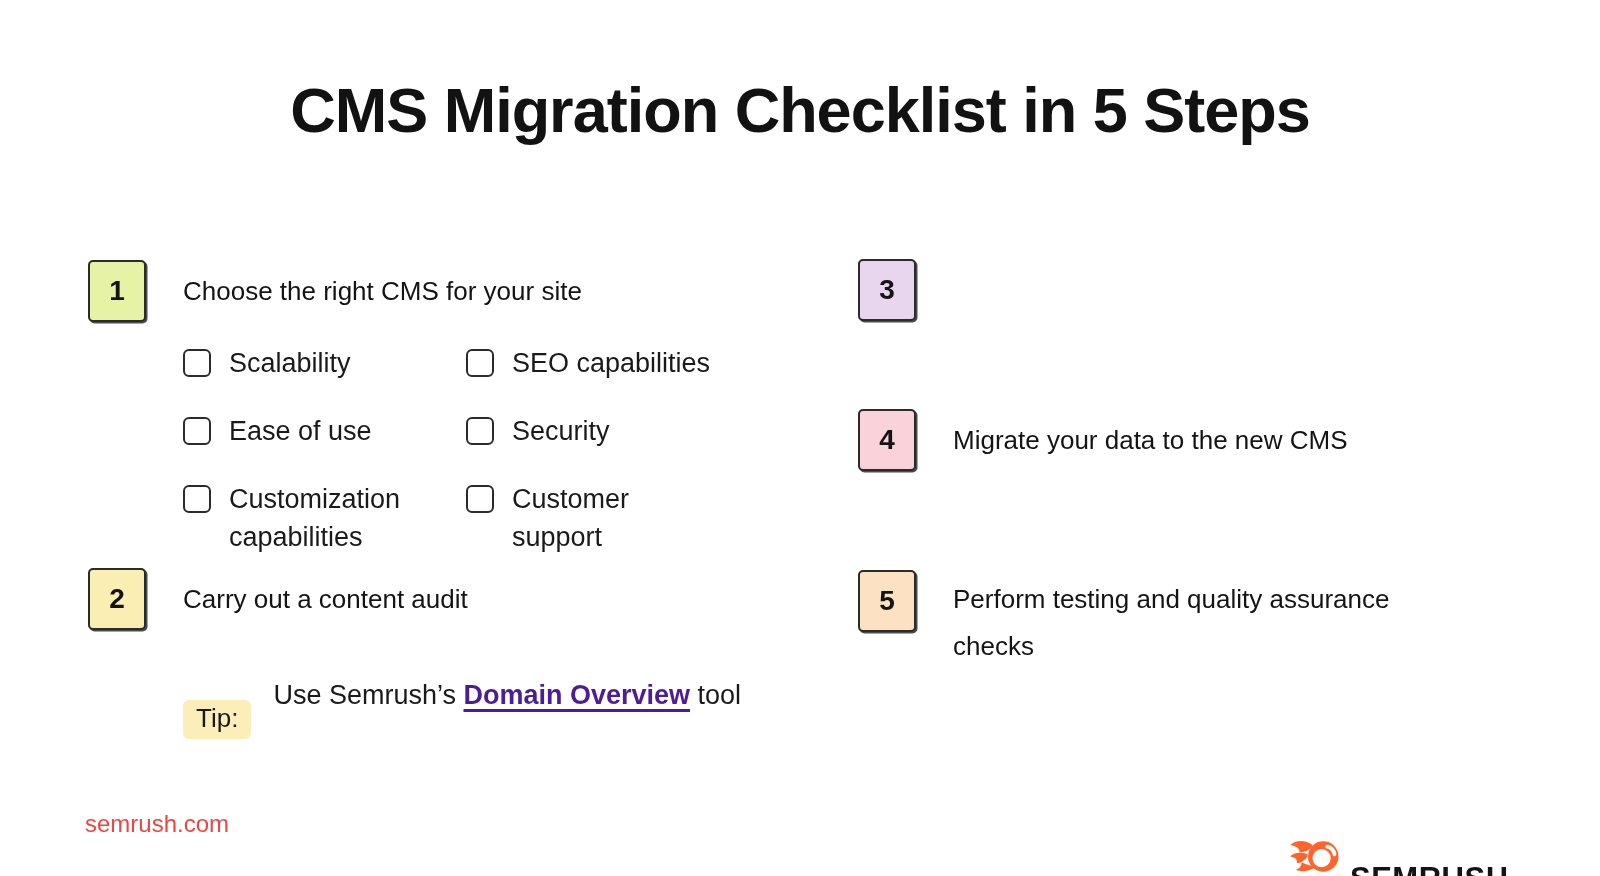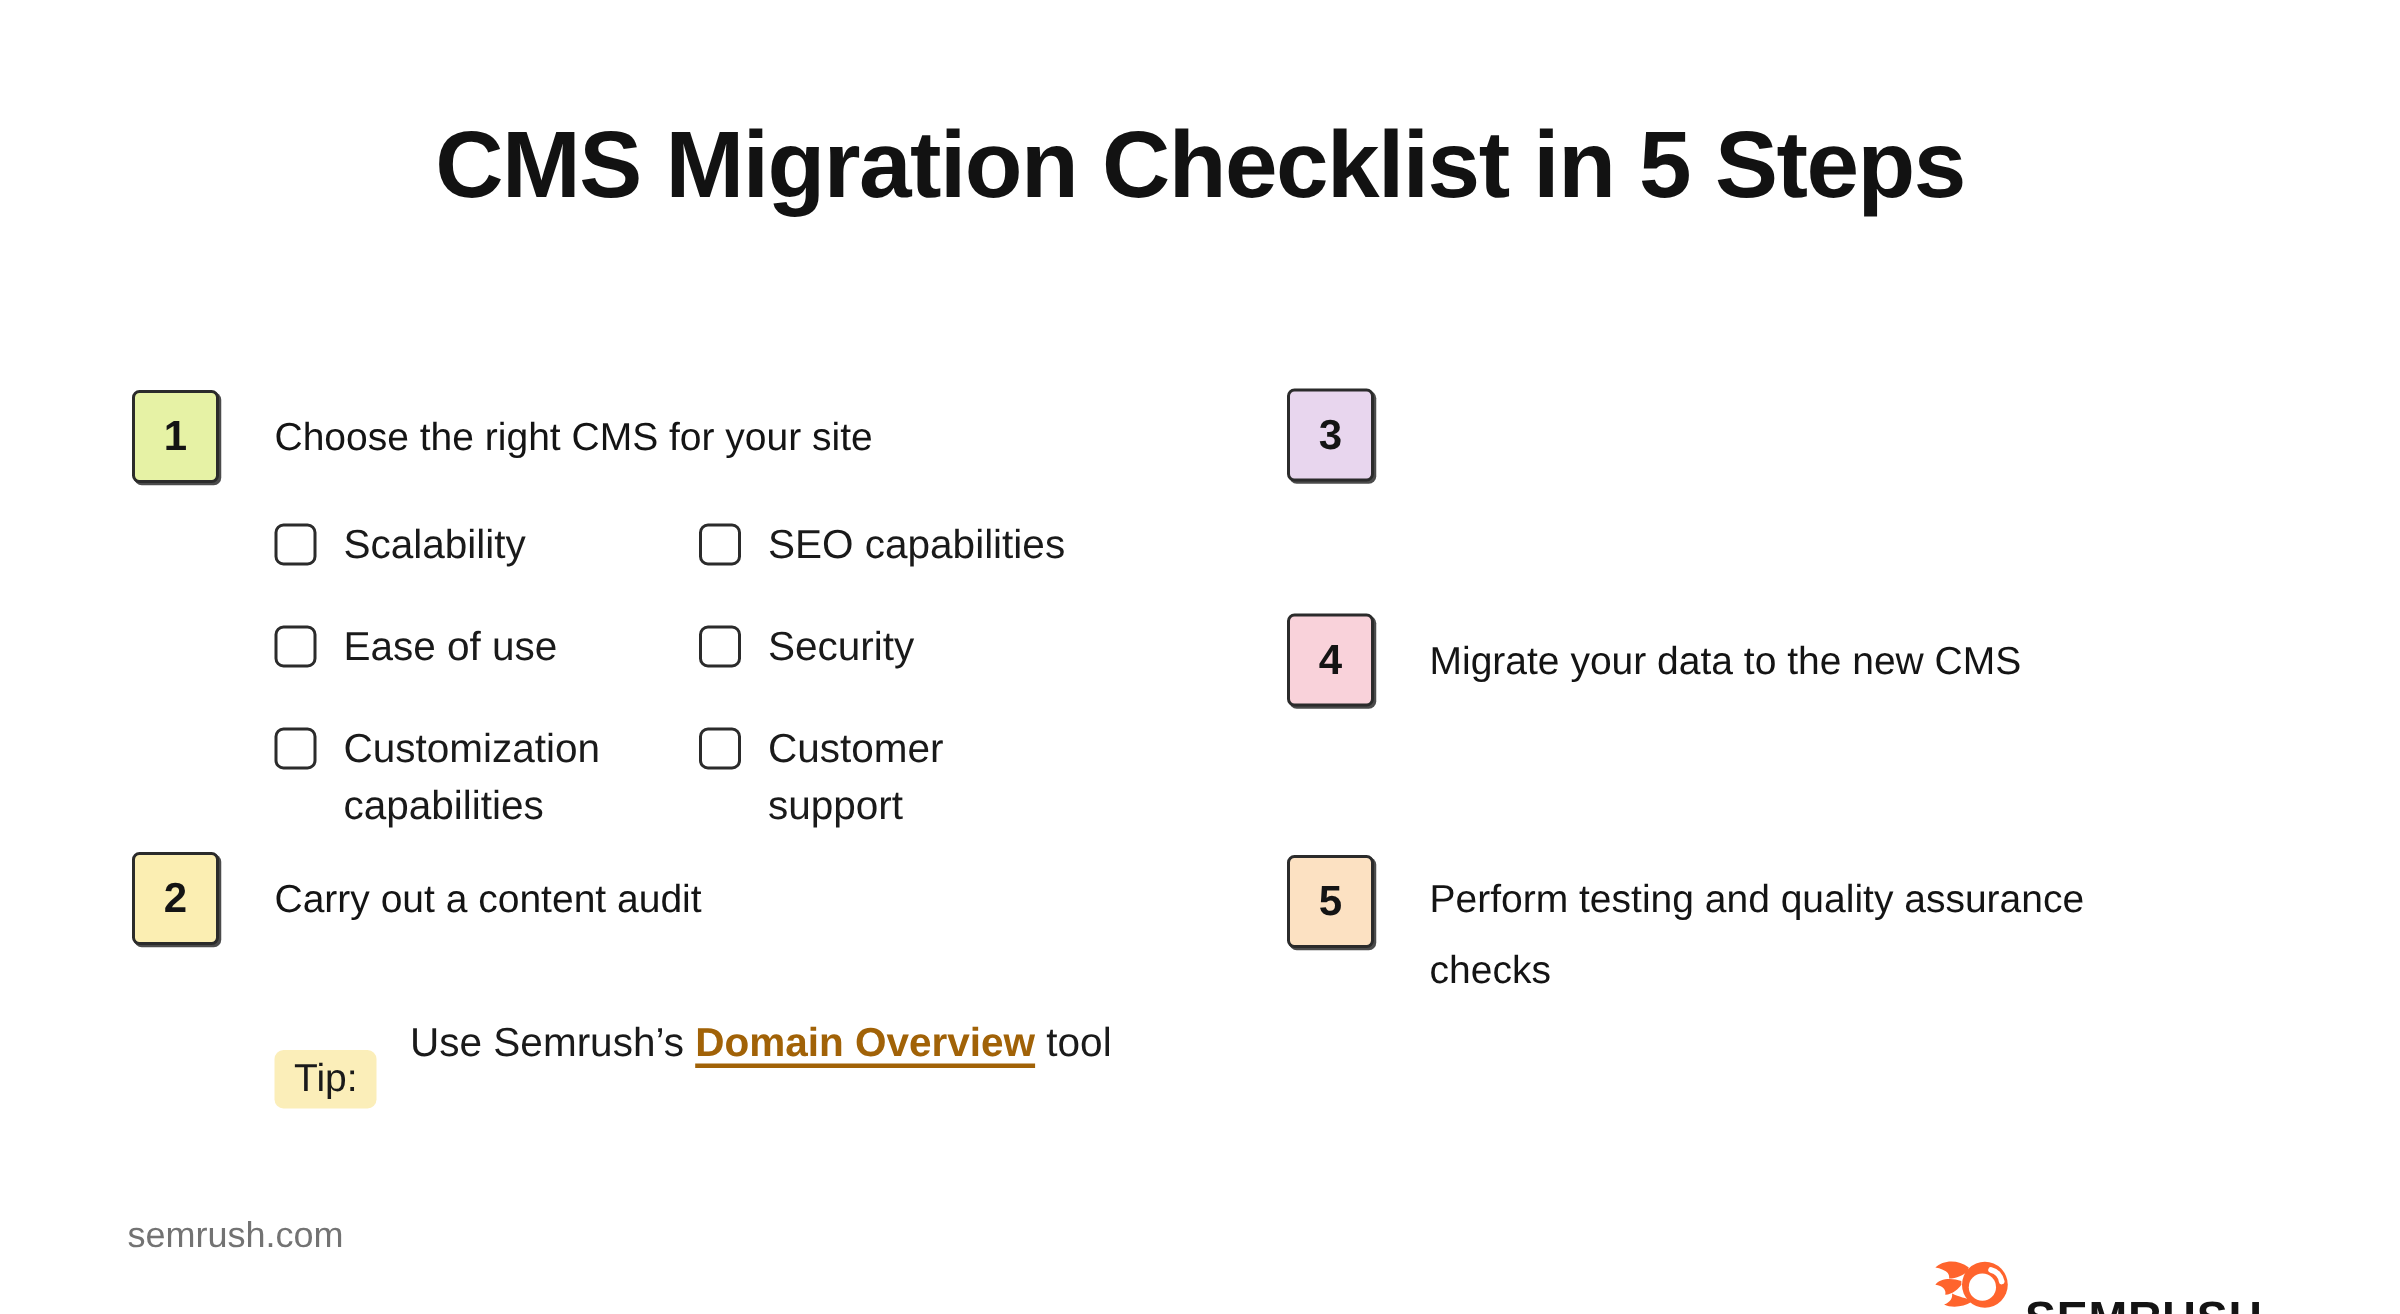--- a/index.html
+++ b/index.html
@@ -110,31 +110,31 @@
   }
   .tip-text {
     font-size: 27px;
     color: #1a1a1a;
   }
   .tip-link {
     font-weight: 700;
     text-decoration: underline;
     text-decoration-thickness: 2.5px;
     text-underline-offset: 5px;
-    color: #a16207;
+    color: #4c1d95;
     cursor: pointer;
   }
 
   
   .footer-site {
     position: absolute;
     left: 85px;
     top: 810px;
     font-size: 24px;
-    color: #737373;
+    color: #ef4444;
   }
   .brand-logo {
     position: absolute;
     left: 1290px;
     top: 815px;
     display: flex;
     align-items: center;
     gap: 10px;
   }
   .brand-icon { width: 50px; height: 33px; display: block; }

